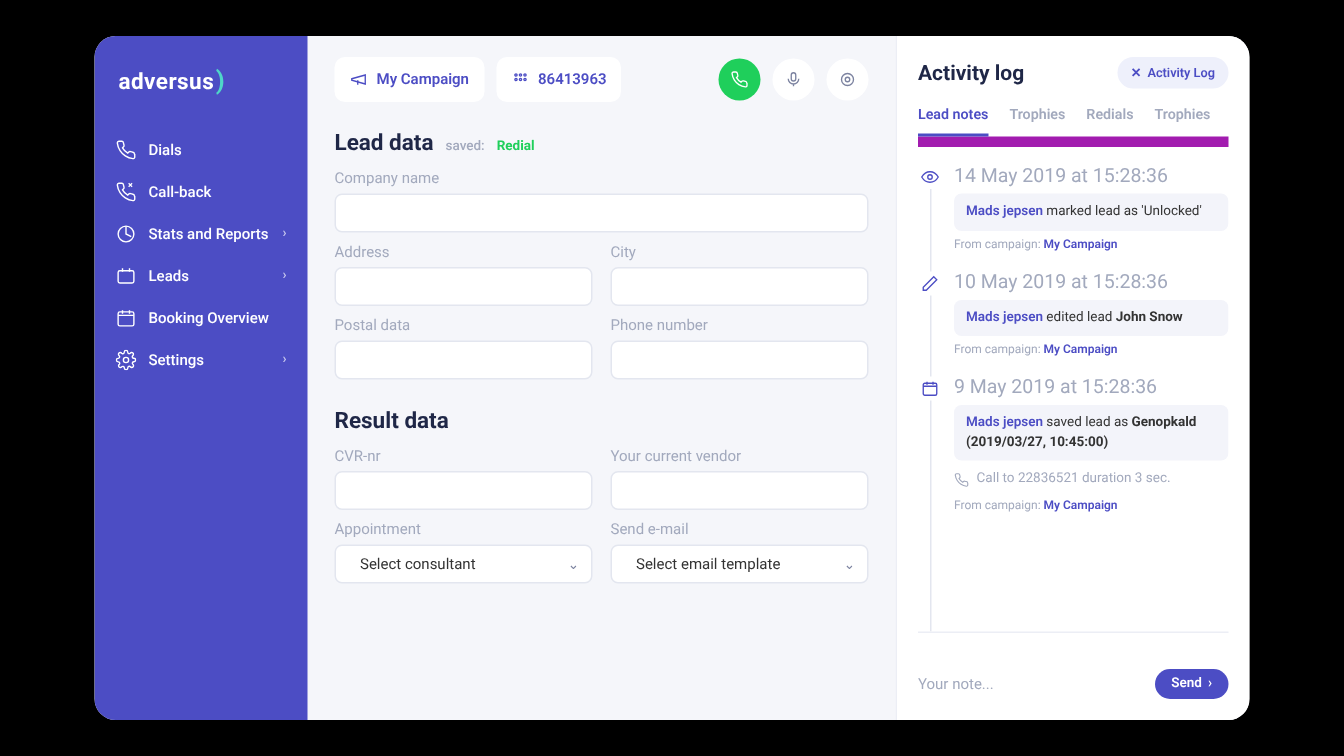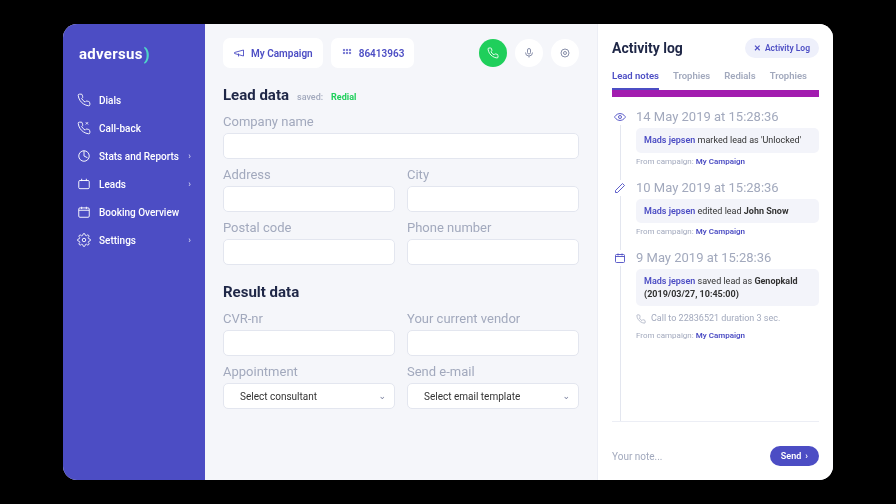--- a/index.html
+++ b/index.html
@@ -23,21 +23,21 @@
 .circle-btn { width: 28px; height: 28px; border-radius: 50%; background: #fff; display: inline-flex; align-items:center; justify-content:center; cursor:pointer; }
 .circle-btn.green { background: #1fcf5b; }
 .circle-btn svg { stroke: #7c83a0; fill: none; stroke-width: 1.8; width:12px; height:12px; }
 .circle-btn.green svg { stroke: #fff; }
 
 .section-title { font-size: 15px; font-weight: 700; color: #1f2747; display:flex; align-items:baseline; gap:8px; margin-bottom: 10px; }
 .status-label { font-size: 9px; color: #a2a9bd; font-weight: 500; }
 .status-val { font-size: 9px; color: #1fcf5b; font-weight: 700; }
 .form-grid { display: grid; grid-template-columns: 1fr 1fr; gap: 8px 12px; margin-bottom: 18px; }
 .form-field.full { grid-column: 1 / -1; }
-.form-field label { display:block; font-size: 13px; color: #a2a9bd; margin-bottom: 4px; }
+.form-field label { display:block; font-size: 10px; color: #a2a9bd; margin-bottom: 4px; }
 .text-input, .select-input { width: 100%; height: 26px; border: 1px solid #e3e6ef; border-radius: 5px; background: #fff; font-size: 10px; padding: 0 8px; color:#333; }
 .select-input { display:flex; align-items:center; justify-content:space-between; cursor:pointer;padding-left:16px; }
 .select-input .chev { font-size: 9px; color: #7c83a0; }
 
 .right { width: 236px; background: #fff; border-left: 1px solid #eceef5; padding: 14px 14px 0 14px; display:flex; flex-direction:column; }
 .right-header { display:flex; align-items:center; justify-content:space-between; margin-bottom: 12px; }
 .right-header h2 { font-size: 14px; font-weight: 700; color: #1f2747; }
 .log-btn { background: #eef0fb; color: #4c4dc4; border-radius: 12px; padding: 5px 9px; font-size: 8.5px; font-weight: 600; display:inline-flex; align-items:center; gap:4px; cursor:pointer; }
 .tabs { display:flex; gap: 14px; border-bottom: 7px solid #a21caf; margin-bottom: 12px; }
 .tab { font-size: 9.5px; font-weight: 600; color: #a2a9bd; padding-bottom: 7px; cursor:pointer; border-bottom: 2px solid transparent; }
@@ -187,21 +187,21 @@
         </div>
         <div class="form-field">
           <label>Address</label>
           <input class="text-input" style="">
         </div>
         <div class="form-field">
           <label>City</label>
           <input class="text-input" style="">
         </div>
         <div class="form-field">
-          <label>Postal code</label>
+          <label>Postal data</label>
           <input class="text-input" style="">
         </div>
         <div class="form-field">
           <label>Phone number</label>
           <input class="text-input" style="">
         </div>
       </div>
 
       <div class="section-title">
         <span>Result data</span>

